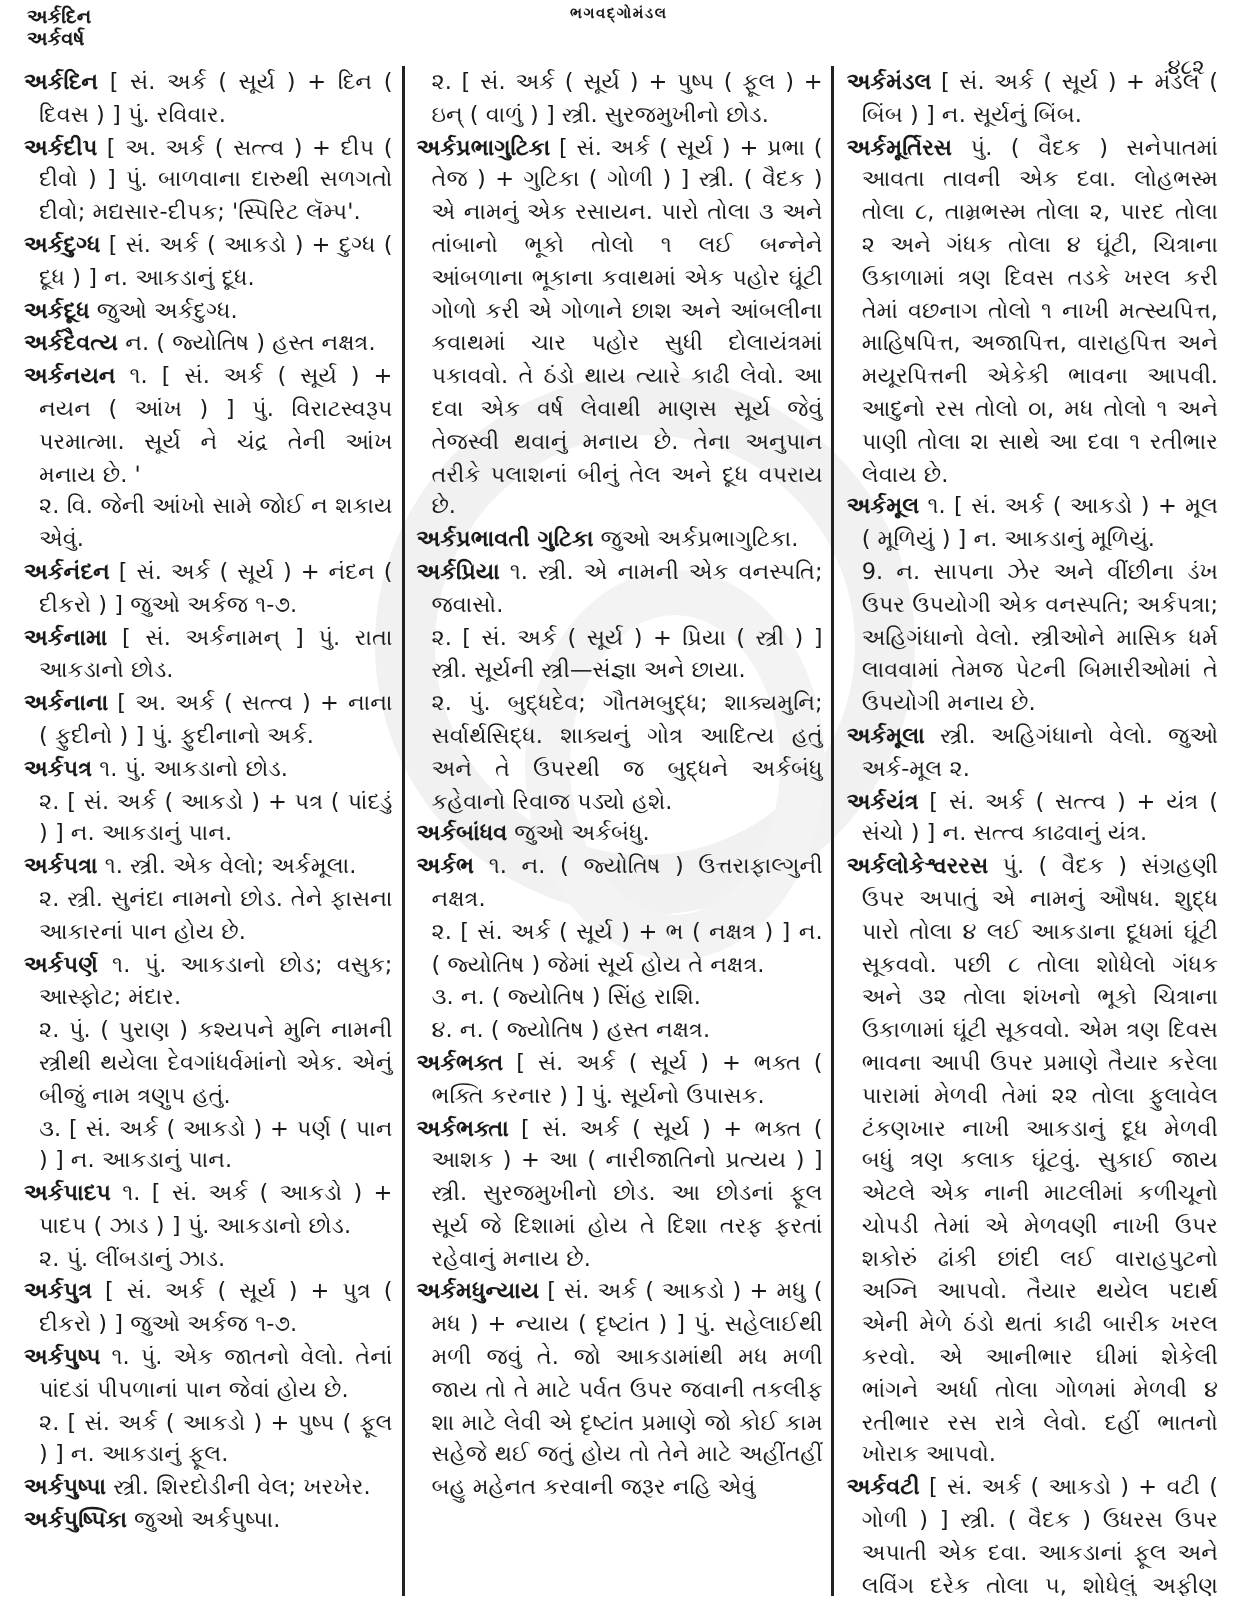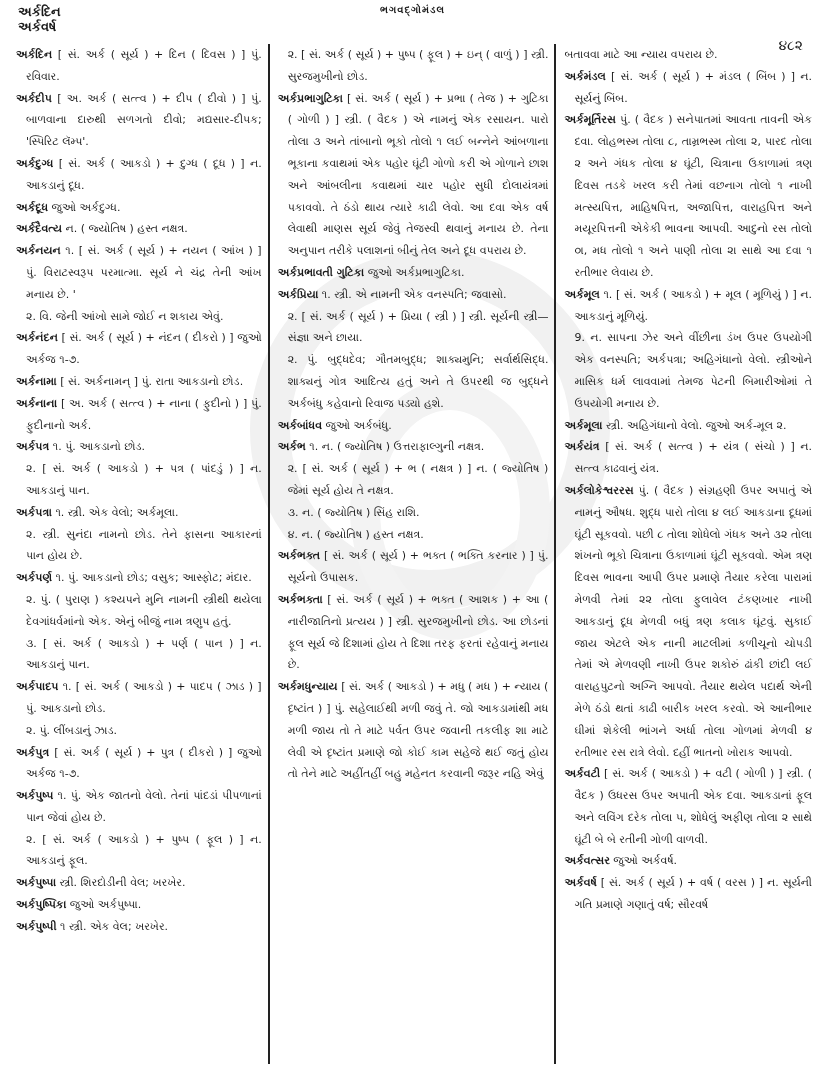--- a/index.html
+++ b/index.html
@@ -22,21 +22,21 @@
   .guide { position: absolute; left: 18px; font-size: 13px; font-weight: bold; line-height: 14px; }
   .guide.g1 { top: 5px; }
   .guide.g2 { top: 20px; }
   .running-title { position: absolute; left: 0; right: 0; top: 4px; text-align: center; font-size: 10px; font-weight: bold; letter-spacing: 1px; }
   .page-number { position: absolute; right: 22px; top: 5px; font-size: 14px; font-weight: normal; margin-top: 32px; }
   .columns { position: absolute; top: 44px; left: 10px; width: 808px; height: 1020px; display: flex; }
   .col { height: 100%; overflow: hidden; box-sizing: border-box; padding: 0 6px 0 6px; }
   .col1 { width: 268px; border-right: 2px solid #222; }
   .col2 { width: 296px; border-right: 2px solid #222; padding-left: 8px; }
   .col3 { width: 270px; padding-left: 8px; }
-  .entry { font-size: 11px; line-height: 21.8px; text-align: justify; margin: 0; }
+  .entry { font-size: 15px; line-height: 21.8px; text-align: justify; margin: 0; }
   .entry .hw { font-weight: bold; }
   .sense { padding-left: 10px; }
   .hanging { padding-left: 10px; text-indent: -10px; }
 </style>
 </head>
 <body>
 
 <div class="page">
   <div class="watermark"></div>
   <div class="watermark2"></div>
@@ -67,40 +67,38 @@
         <p class="entry hanging"><span class="hw">અર્કપર્ણ</span><span> ૧. પું. આકડાનો છોડ; વસુક; આસ્ફોટ; મંદાર.</span></p>
         <p class="entry sense"><span>૨. પું. ( પુરાણ ) કશ્યપને મુનિ નામની સ્ત્રીથી થયેલા દેવગાંધર્વમાંનો એક. એનું બીજું નામ ત્રણુપ હતું.</span></p>
         <p class="entry sense"><span>૩. [ સં. અર્ક ( આકડો ) + પર્ણ ( પાન ) ] ન. આકડાનું પાન.</span></p>
         <p class="entry hanging"><span class="hw">અર્કપાદપ</span><span> ૧. [ સં. અર્ક ( આકડો ) + પાદપ ( ઝાડ ) ] પું. આકડાનો છોડ.</span></p>
         <p class="entry sense"><span>૨. પું. લીંબડાનું ઝાડ.</span></p>
         <p class="entry hanging"><span class="hw">અર્કપુત્ર</span><span> [ સં. અર્ક ( સૂર્ય ) + પુત્ર ( દીકરો ) ] જુઓ અર્કજ ૧-૭.</span></p>
         <p class="entry hanging"><span class="hw">અર્કપુષ્પ</span><span> ૧. પું. એક જાતનો વેલો. તેનાં પાંદડાં પીપળાનાં પાન જેવાં હોય છે.</span></p>
         <p class="entry sense"><span>૨. [ સં. અર્ક ( આકડો ) + પુષ્પ ( ફૂલ ) ] ન. આકડાનું ફૂલ.</span></p>
         <p class="entry hanging"><span class="hw">અર્કપુષ્પા</span><span> સ્ત્રી. શિરદોડીની વેલ; ખરખેર.</span></p>
         <p class="entry hanging"><span class="hw">અર્કપુષ્પિકા</span><span> જુઓ અર્કપુષ્પા.</span></p>
-        <p class="entry hanging"><span class="hw">અર્કપુષ્પી</span><span> ૧ સ્ત્રી. એક વેલ; ખરખેર.</span></p>
       </div>
     <div class="col col2">
         <p class="entry sense"><span>૨. [ સં. અર્ક ( સૂર્ય ) + પુષ્પ ( ફૂલ ) + ઇન્ ( વાળું ) ] સ્ત્રી. સુરજમુખીનો છોડ.</span></p>
         <p class="entry hanging"><span class="hw">અર્કપ્રભાગુટિકા</span><span> [ સં. અર્ક ( સૂર્ય ) + પ્રભા ( તેજ ) + ગુટિકા ( ગોળી ) ] સ્ત્રી. ( વૈદક ) એ નામનું એક રસાયન. પારો તોલા ૩ અને તાંબાનો ભૂકો તોલો ૧ લઈ બન્નેને આંબળાના ભૂકાના કવાથમાં એક પહોર ઘૂંટી ગોળો કરી એ ગોળાને છાશ અને આંબલીના કવાથમાં ચાર પહોર સુધી દોલાયંત્રમાં પકાવવો. તે ઠંડો થાય ત્યારે કાઢી લેવો. આ દવા એક વર્ષ લેવાથી માણસ સૂર્ય જેવું તેજસ્વી થવાનું મનાય છે. તેના અનુપાન તરીકે પલાશનાં બીનું તેલ અને દૂધ વપરાય છે.</span></p>
         <p class="entry hanging"><span class="hw">અર્કપ્રભાવતી ગુટિકા</span><span> જુઓ અર્કપ્રભાગુટિકા.</span></p>
         <p class="entry hanging"><span class="hw">અર્કપ્રિયા</span><span> ૧. સ્ત્રી. એ નામની એક વનસ્પતિ; જવાસો.</span></p>
         <p class="entry sense"><span>૨. [ સં. અર્ક ( સૂર્ય ) + પ્રિયા ( સ્ત્રી ) ] સ્ત્રી. સૂર્યની સ્ત્રી—સંજ્ઞા અને છાયા.</span></p>
         <p class="entry sense"><span>૨. પું. બુદ્ધદેવ; ગૌતમબુદ્ધ; શાક્યમુનિ; સર્વાર્થસિદ્ધ. શાક્યનું ગોત્ર આદિત્ય હતું અને તે ઉપરથી જ બુદ્ધને અર્કબંધુ કહેવાનો રિવાજ પડ્યો હશે.</span></p>
         <p class="entry hanging"><span class="hw">અર્કબાંધવ</span><span> જુઓ અર્કબંધુ.</span></p>
         <p class="entry hanging"><span class="hw">અર્કભ</span><span> ૧. ન. ( જ્યોતિષ ) ઉત્તરાફાલ્ગુની નક્ષત્ર.</span></p>
         <p class="entry sense"><span>૨. [ સં. અર્ક ( સૂર્ય ) + ભ ( નક્ષત્ર ) ] ન. ( જ્યોતિષ ) જેમાં સૂર્ય હોય તે નક્ષત્ર.</span></p>
         <p class="entry sense"><span>૩. ન. ( જ્યોતિષ ) સિંહ રાશિ.</span></p>
         <p class="entry sense"><span>૪. ન. ( જ્યોતિષ ) હસ્ત નક્ષત્ર.</span></p>
         <p class="entry hanging"><span class="hw">અર્કભક્ત</span><span> [ સં. અર્ક ( સૂર્ય ) + ભક્ત ( ભક્તિ કરનાર ) ] પું. સૂર્યનો ઉપાસક.</span></p>
         <p class="entry hanging"><span class="hw">અર્કભક્તા</span><span> [ સં. અર્ક ( સૂર્ય ) + ભક્ત ( આશક ) + આ ( નારીજાતિનો પ્રત્યય ) ] સ્ત્રી. સુરજમુખીનો છોડ. આ છોડનાં ફૂલ સૂર્ય જે દિશામાં હોય તે દિશા તરફ ફરતાં રહેવાનું મનાય છે.</span></p>
         <p class="entry hanging"><span class="hw">અર્કમધુન્યાય</span><span> [ સં. અર્ક ( આકડો ) + મધુ ( મધ ) + ન્યાય ( દૃષ્ટાંત ) ] પું. સહેલાઈથી મળી જવું તે. જો આકડામાંથી મધ મળી જાય તો તે માટે પર્વત ઉપર જવાની તકલીફ શા માટે લેવી એ દૃષ્ટાંત પ્રમાણે જો કોઈ કામ સહેજે થઈ જતું હોય તો તેને માટે અહીંતહીં બહુ મહેનત કરવાની જરૂર નહિ એવું</span></p>
       </div>
     <div class="col col3">
-        <p class="entry"><span>બતાવવા માટે આ ન્યાય વપરાય છે.</span></p>
         <p class="entry hanging"><span class="hw">અર્કમંડલ</span><span> [ સં. અર્ક ( સૂર્ય ) + મંડલ ( બિંબ ) ] ન. સૂર્યનું બિંબ.</span></p>
         <p class="entry hanging"><span class="hw">અર્કમૂર્તિરસ</span><span> પું. ( વૈદક ) સનેપાતમાં આવતા તાવની એક દવા. લોહભસ્મ તોલા ૮, તામ્રભસ્મ તોલા ૨, પારદ તોલા ૨ અને ગંધક તોલા ૪ ઘૂંટી, ચિત્રાના ઉકાળામાં ત્રણ દિવસ તડકે ખરલ કરી તેમાં વછનાગ તોલો ૧ નાખી મત્સ્યપિત્ત, માહિષપિત્ત, અજાપિત્ત, વારાહપિત્ત અને મયૂરપિત્તની એકેકી ભાવના આપવી. આદુનો રસ તોલો ૦ા, મધ તોલો ૧ અને પાણી તોલા ૨ા સાથે આ દવા ૧ રતીભાર લેવાય છે.</span></p>
         <p class="entry hanging"><span class="hw">અર્કમૂલ</span><span> ૧. [ સં. અર્ક ( આકડો ) + મૂલ ( મૂળિયું ) ] ન. આકડાનું મૂળિયું.</span></p>
         <p class="entry sense"><span>9. ન. સાપના ઝેર અને વીંછીના ડંખ ઉપર ઉપયોગી એક વનસ્પતિ; અર્કપત્રા; અહિગંધાનો વેલો. સ્ત્રીઓને માસિક ધર્મ લાવવામાં તેમજ પેટની બિમારીઓમાં તે ઉપયોગી મનાય છે.</span></p>
         <p class="entry hanging"><span class="hw">અર્કમૂલા</span><span> સ્ત્રી. અહિગંધાનો વેલો. જુઓ અર્ક-મૂલ ૨.</span></p>
         <p class="entry hanging"><span class="hw">અર્કયંત્ર</span><span> [ સં. અર્ક ( સત્ત્વ ) + યંત્ર ( સંચો ) ] ન. સત્ત્વ કાઢવાનું યંત્ર.</span></p>
         <p class="entry hanging"><span class="hw">અર્કલોકેશ્વરરસ</span><span> પું. ( વૈદક ) સંગ્રહણી ઉપર અપાતું એ નામનું ઔષધ. શુદ્ધ પારો તોલા ૪ લઈ આકડાના દૂધમાં ઘૂંટી સૂકવવો. પછી ૮ તોલા શોધેલો ગંધક અને ૩૨ તોલા શંખનો ભૂકો ચિત્રાના ઉકાળામાં ઘૂંટી સૂકવવો. એમ ત્રણ દિવસ ભાવના આપી ઉપર પ્રમાણે તૈયાર કરેલા પારામાં મેળવી તેમાં ૨૨ તોલા ફુલાવેલ ટંકણખાર નાખી આકડાનું દૂધ મેળવી બધું ત્રણ કલાક ઘૂંટવું. સુકાઈ જાય એટલે એક નાની માટલીમાં કળીચૂનો ચોપડી તેમાં એ મેળવણી નાખી ઉપર શકોરું ઢાંકી છાંદી લઈ વારાહપુટનો અગ્નિ આપવો. તૈયાર થયેલ પદાર્થ એની મેળે ઠંડો થતાં કાઢી બારીક ખરલ કરવો. એ આનીભાર ઘીમાં શેકેલી ભાંગને અર્ધા તોલા ગોળમાં મેળવી ૪ રતીભાર રસ રાત્રે લેવો. દહીં ભાતનો ખોરાક આપવો.</span></p>
         <p class="entry hanging"><span class="hw">અર્કવટી</span><span> [ સં. અર્ક ( આકડો ) + વટી ( ગોળી ) ] સ્ત્રી. ( વૈદક ) ઉધરસ ઉપર અપાતી એક દવા. આકડાનાં ફૂલ અને લવિંગ દરેક તોલા ૫, શોધેલું અફીણ તોલા ૨ સાથે ઘૂંટી બે બે રતીની ગોળી વાળવી.</span></p>
         <p class="entry hanging"><span class="hw">અર્કવત્સર</span><span> જુઓ અર્કવર્ષ.</span></p>
         <p class="entry hanging"><span class="hw">અર્કવર્ષ</span><span> [ સં. અર્ક ( સૂર્ય ) + વર્ષ ( વરસ ) ] ન. સૂર્યની ગતિ પ્રમાણે ગણાતું વર્ષ; સૌરવર્ષ</span></p>

